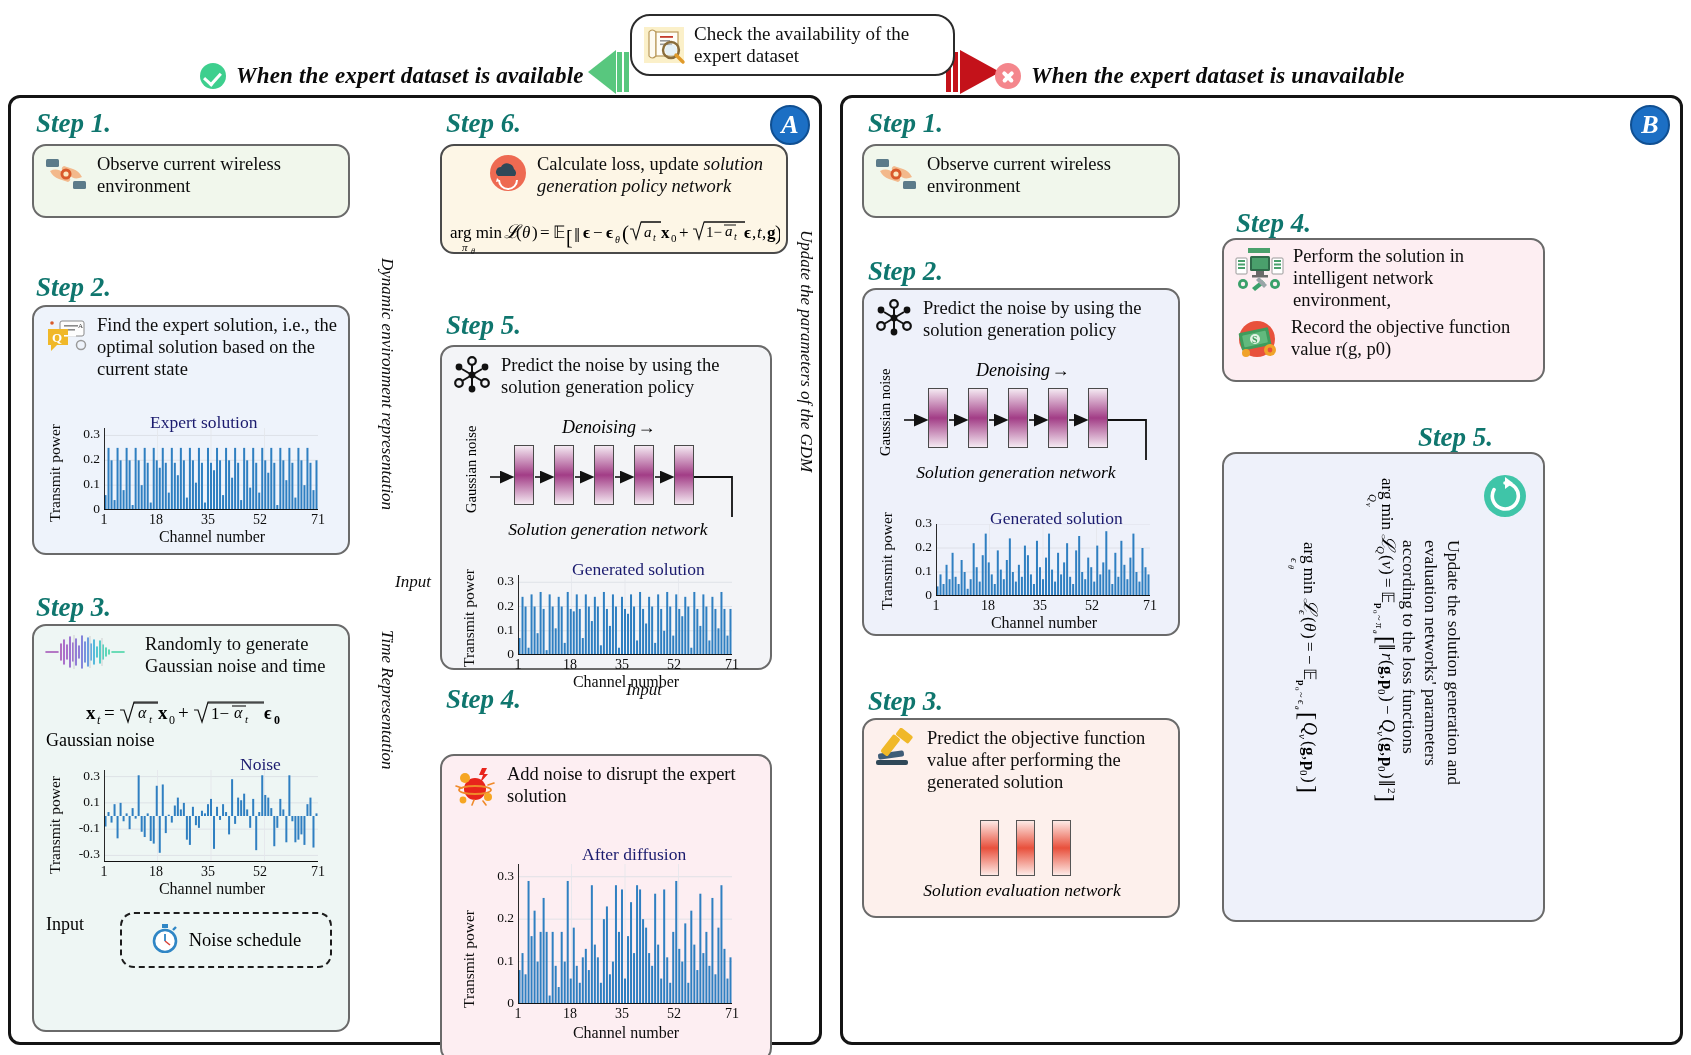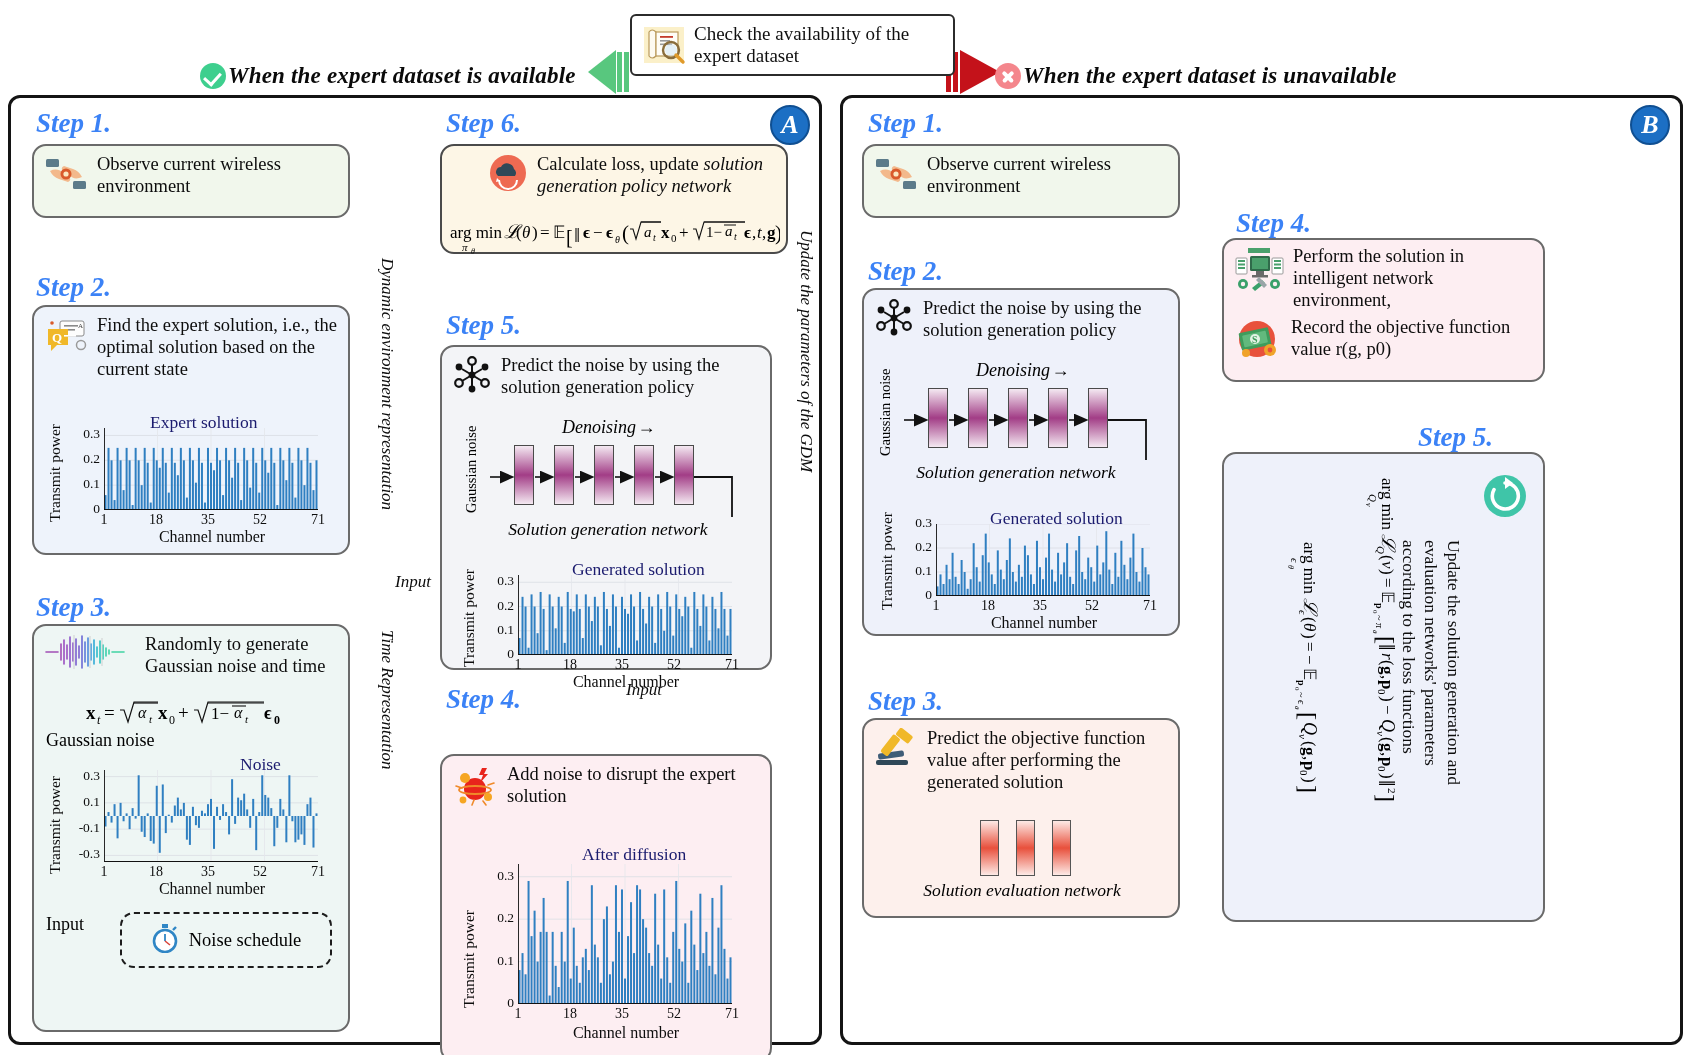--- a/index.html
+++ b/index.html
@@ -9,28 +9,28 @@
     background:#ffffff;
     font-family:"Liberation Serif", serif;
     position:relative;
     overflow:hidden;
   }
   .abs { position:absolute; }
 
   
   #check-box {
     left:630px; top:14px; width:325px; height:62px;
-    border:2.5px solid #2b2b2b; border-radius:6px;
+    border:2.5px solid #2b2b2b; border-radius:20px;
     background:#fff; display:flex; align-items:center; padding:4px 8px 4px 10px;
     z-index:30;
   }
   #check-box .ico { width:46px; height:42px; flex:0 0 46px; margin-right:6px; }
   #check-box .txt { font-size:19px; line-height:1.15; color:#101010; }
 
-  .banner-label { display:flex; align-items:center; gap:2px; }
+  .banner-label { display:flex; align-items:center; gap:10px; }
   .banner-label .lbl {
     font-style:italic; font-weight:bold; font-size:23px; color:#0a0a0a;
     letter-spacing:.2px;
   }
   #label-available { left:200px; top:63px; }
   #label-unavailable { left:995px; top:63px; }
 
   .badge-ok {
     width:26px;height:26px;border-radius:50%;background:#3ecf8e;
     position:relative;flex:0 0 26px;
@@ -67,21 +67,21 @@
     width:40px;height:40px;border-radius:50%;
     background:#1c6fc4; color:#fff;
     font-style:italic;font-weight:bold;font-size:26px;
     display:flex;align-items:center;justify-content:center;
     border:2px solid #0f4f92;
   }
   #letter-a { left:770px; top:105px; }
   #letter-b { left:1630px; top:105px; }
 
   .step-label {
-    font-style:italic; font-weight:bold; font-size:27px; color:#3b82f6;
+    font-style:italic; font-weight:bold; font-size:27px; color:#0f766e;
   }
 
   .card {
     border:2px solid #6a6a6a; border-radius:14px;
   }
   .card-green { background:#f1f7ec; }
   .card-blue  { background:#eef3fb; }
   .card-mint  { background:#eef6f4; }
   .card-cream { background:#fdf6e6; border-color:#4a4a4a;padding-left:36px; }
   .card-grey  { background:#f3f4f7; }

